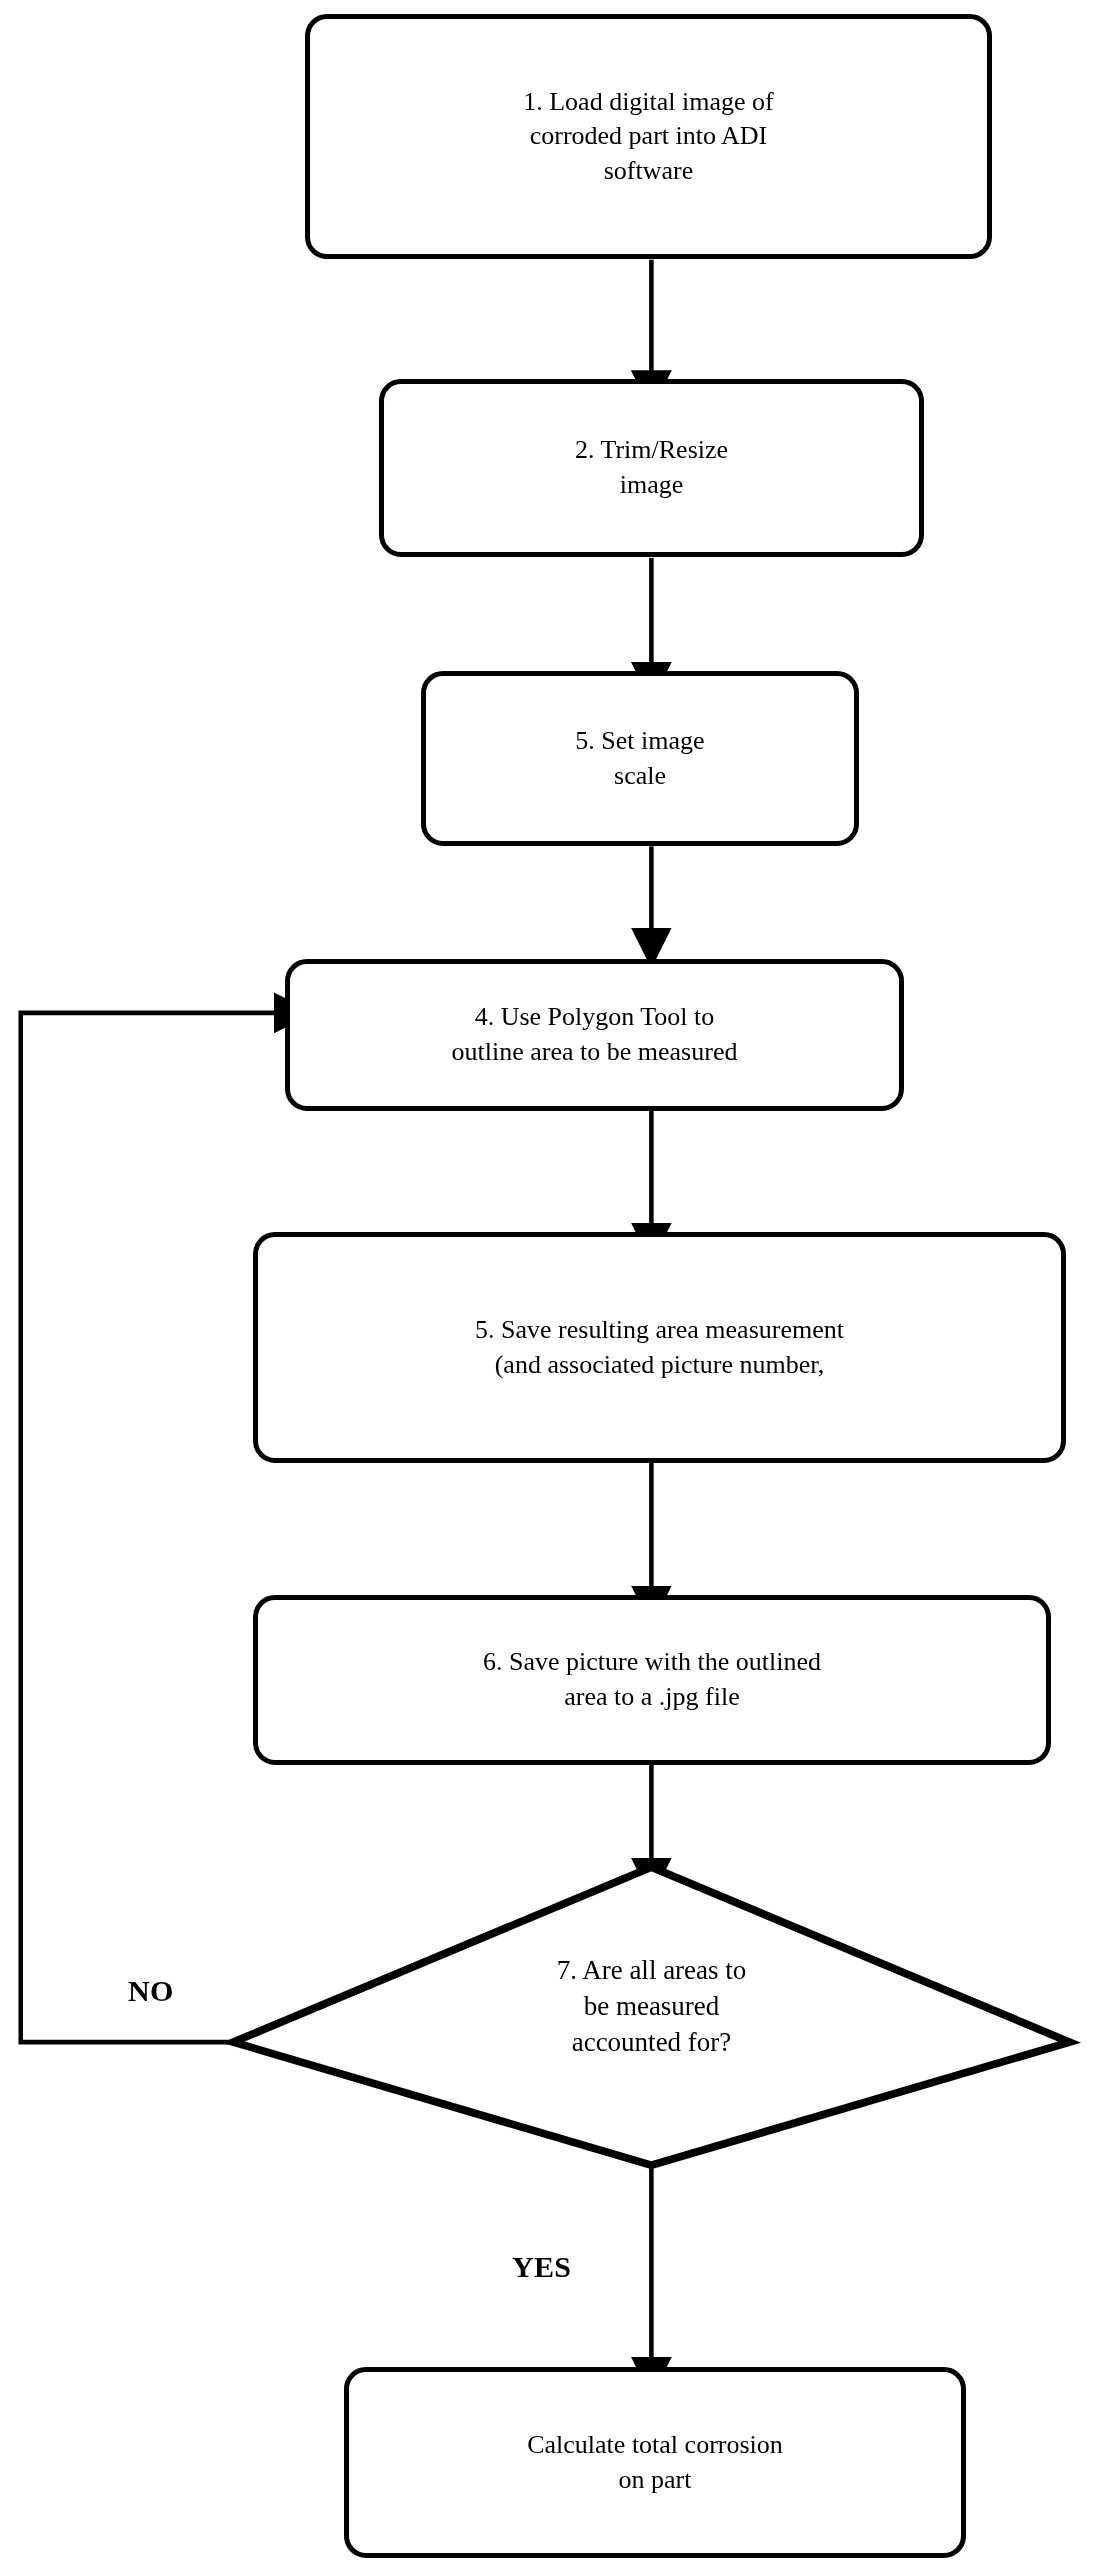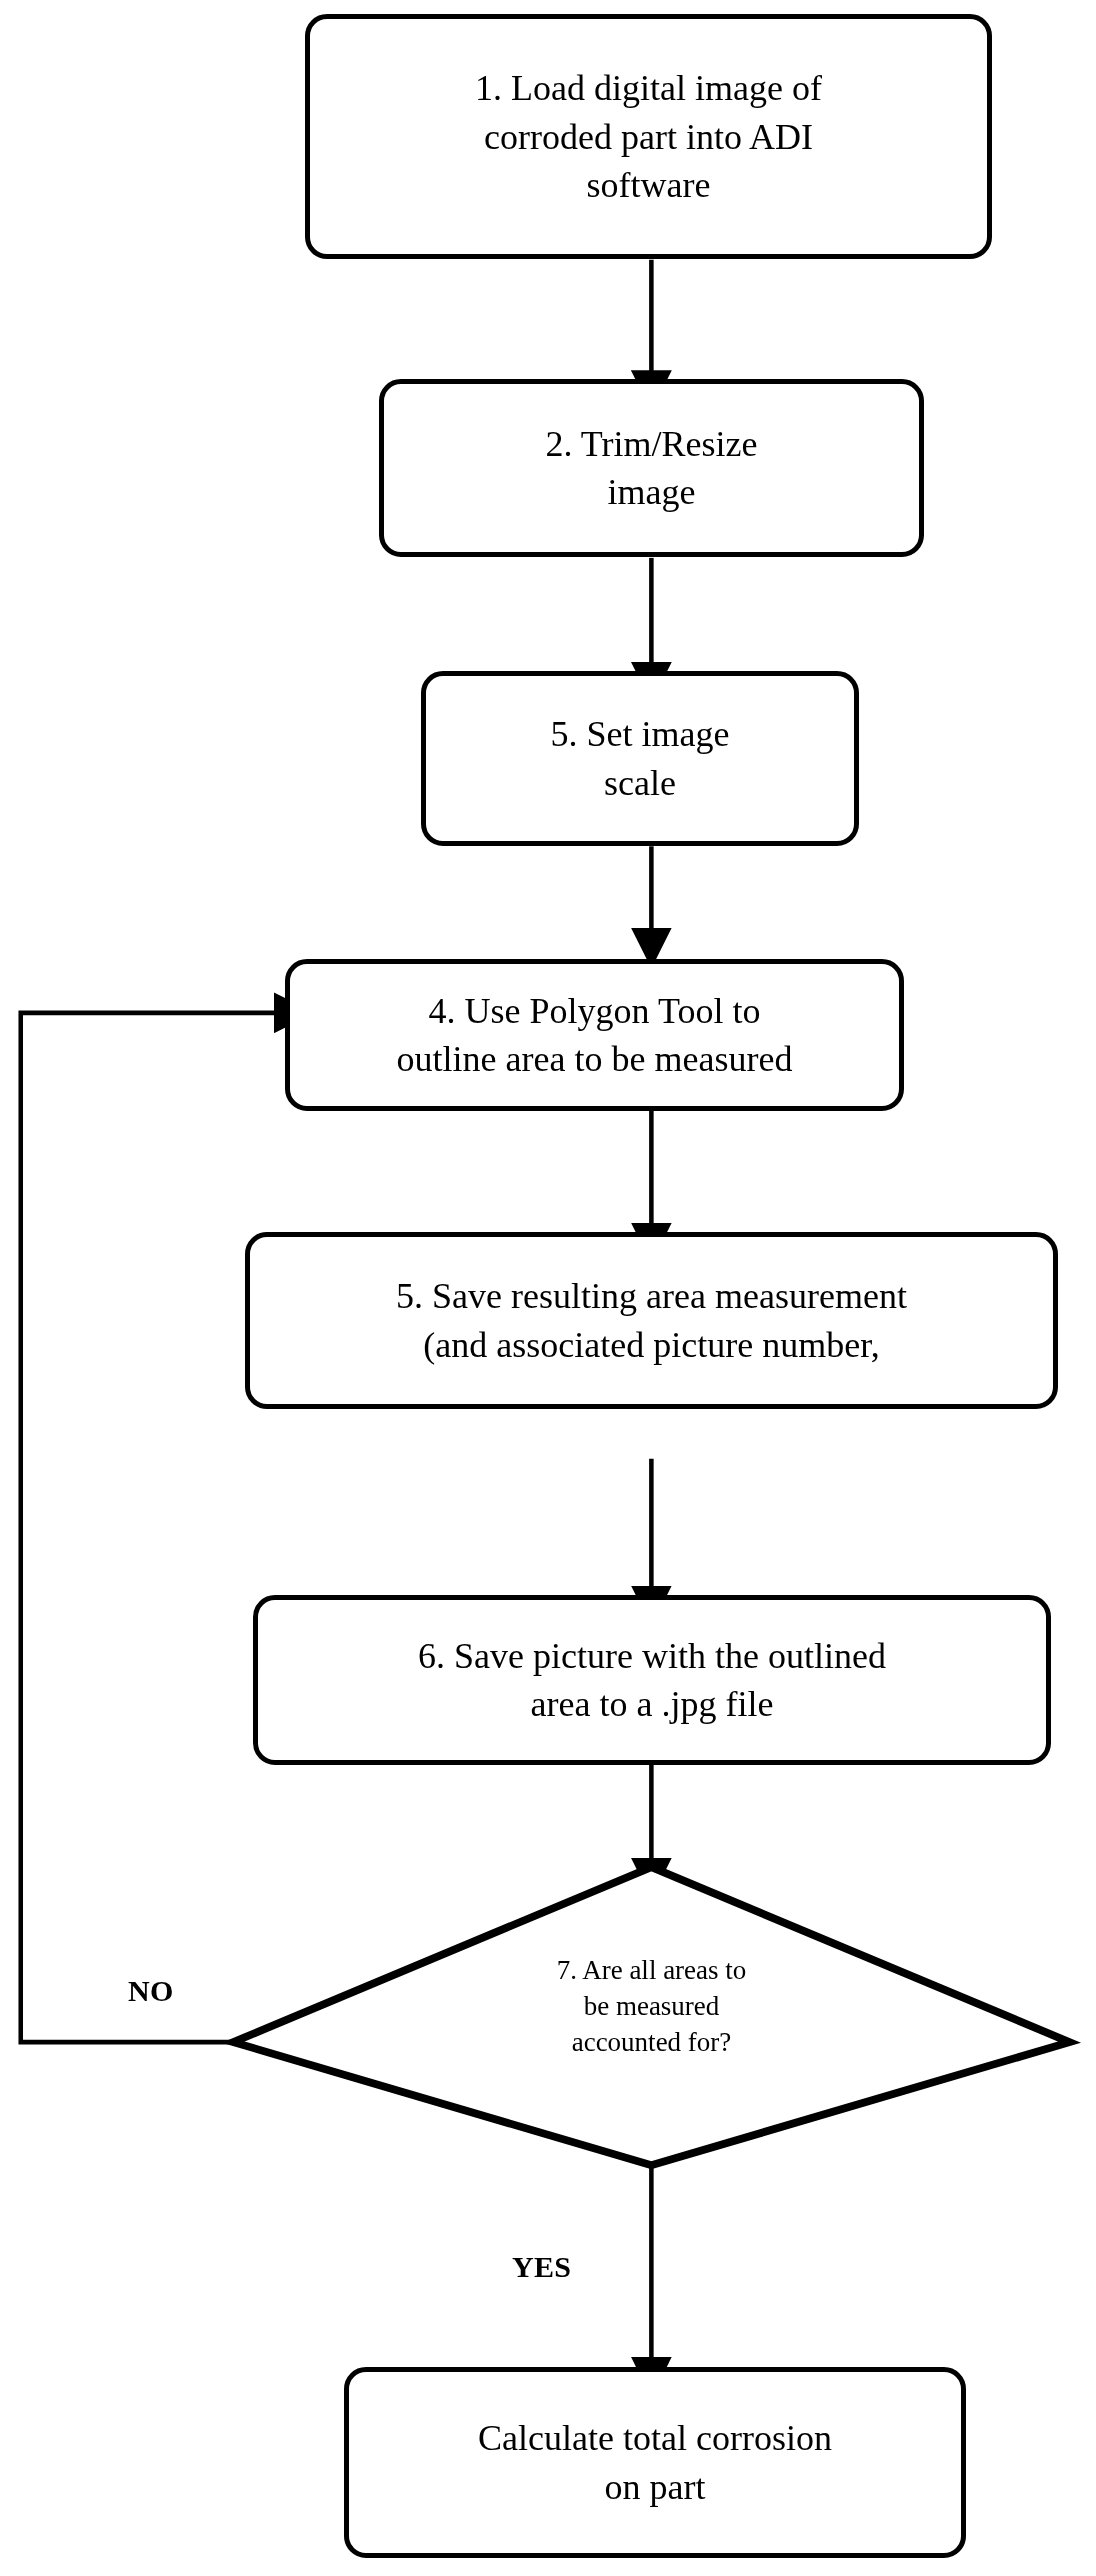--- a/index.html
+++ b/index.html
@@ -29,21 +29,21 @@
     box-sizing: border-box;
     border: 5.8px solid #000000;
     border-radius: 22px;
     background: #ffffff;
     display: flex;
     align-items: center;
     justify-content: center;
     text-align: center;
     color: #000000;
     line-height: 1.34;
-    font-size: 36px;
+    font-size: 26px;
     padding: 3.9px 14.3px;
     font-family: "Liberation Serif", "DejaVu Serif", serif;
   }
   .node-text {
     display: block;
     width: 100%;
     text-align: center;
   }
   .diamond-label {
     position: absolute;
@@ -115,21 +115,21 @@
     </span>
   </div>
 
   <div class="node-box" style="left:285px; top:959px; width:619px; height:152px;">
     <span class="node-text">
       <span>4. Use Polygon Tool to</span><br>
       <span>outline area to be measured</span>
     </span>
   </div>
 
-  <div class="node-box" style="left:245px; top:1232px; width:813px; height:177px;">
+  <div class="node-box" style="left:253px; top:1232px; width:813px; height:231px;">
     <span class="node-text">
       <span>5. Save resulting area measurement</span><br>
       <span>(and associated picture number,</span><br>
     </span>
   </div>
 
   <div class="node-box" style="left:253px; top:1595px; width:798px; height:170px;">
     <span class="node-text">
       <span>6. Save picture with the outlined</span><br>
       <span>area to a .jpg file</span>

